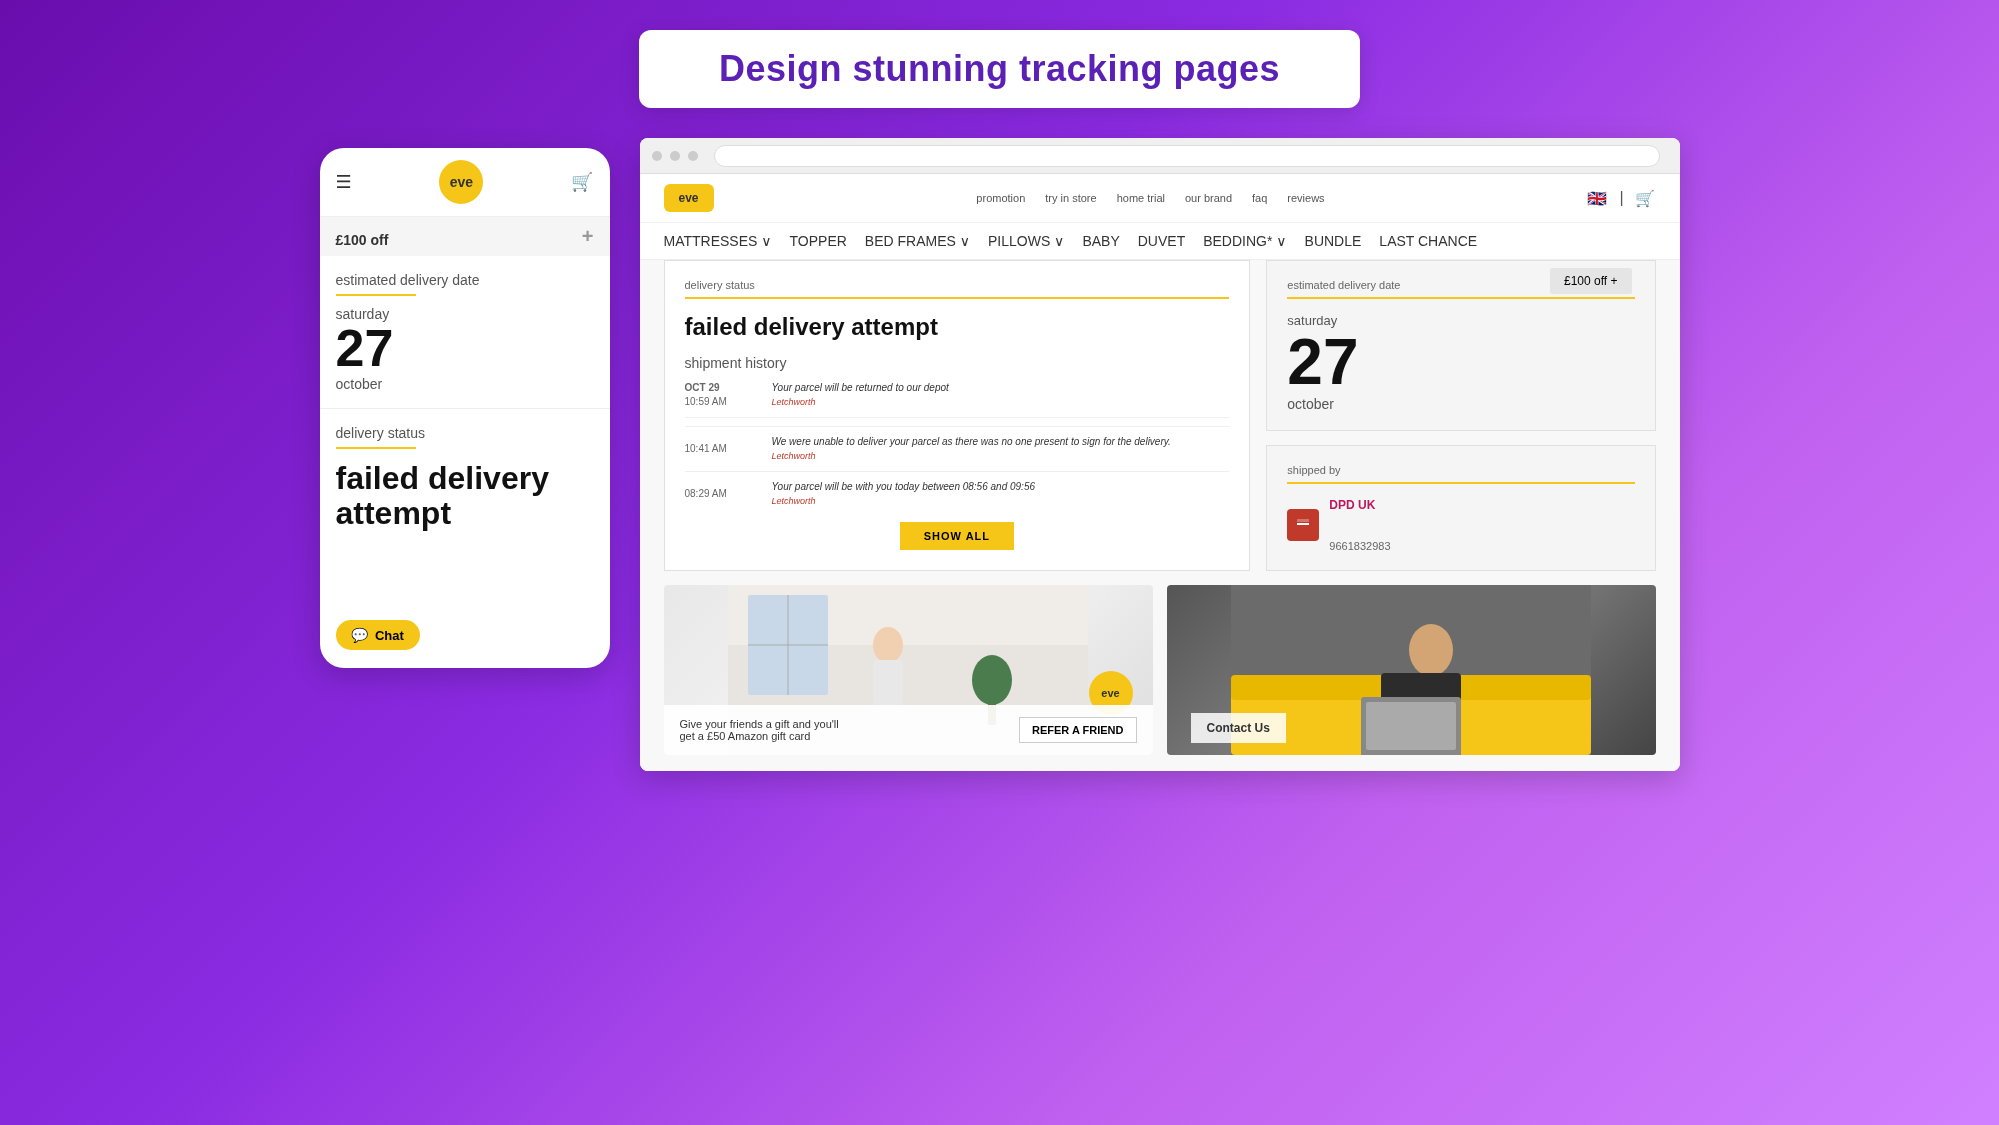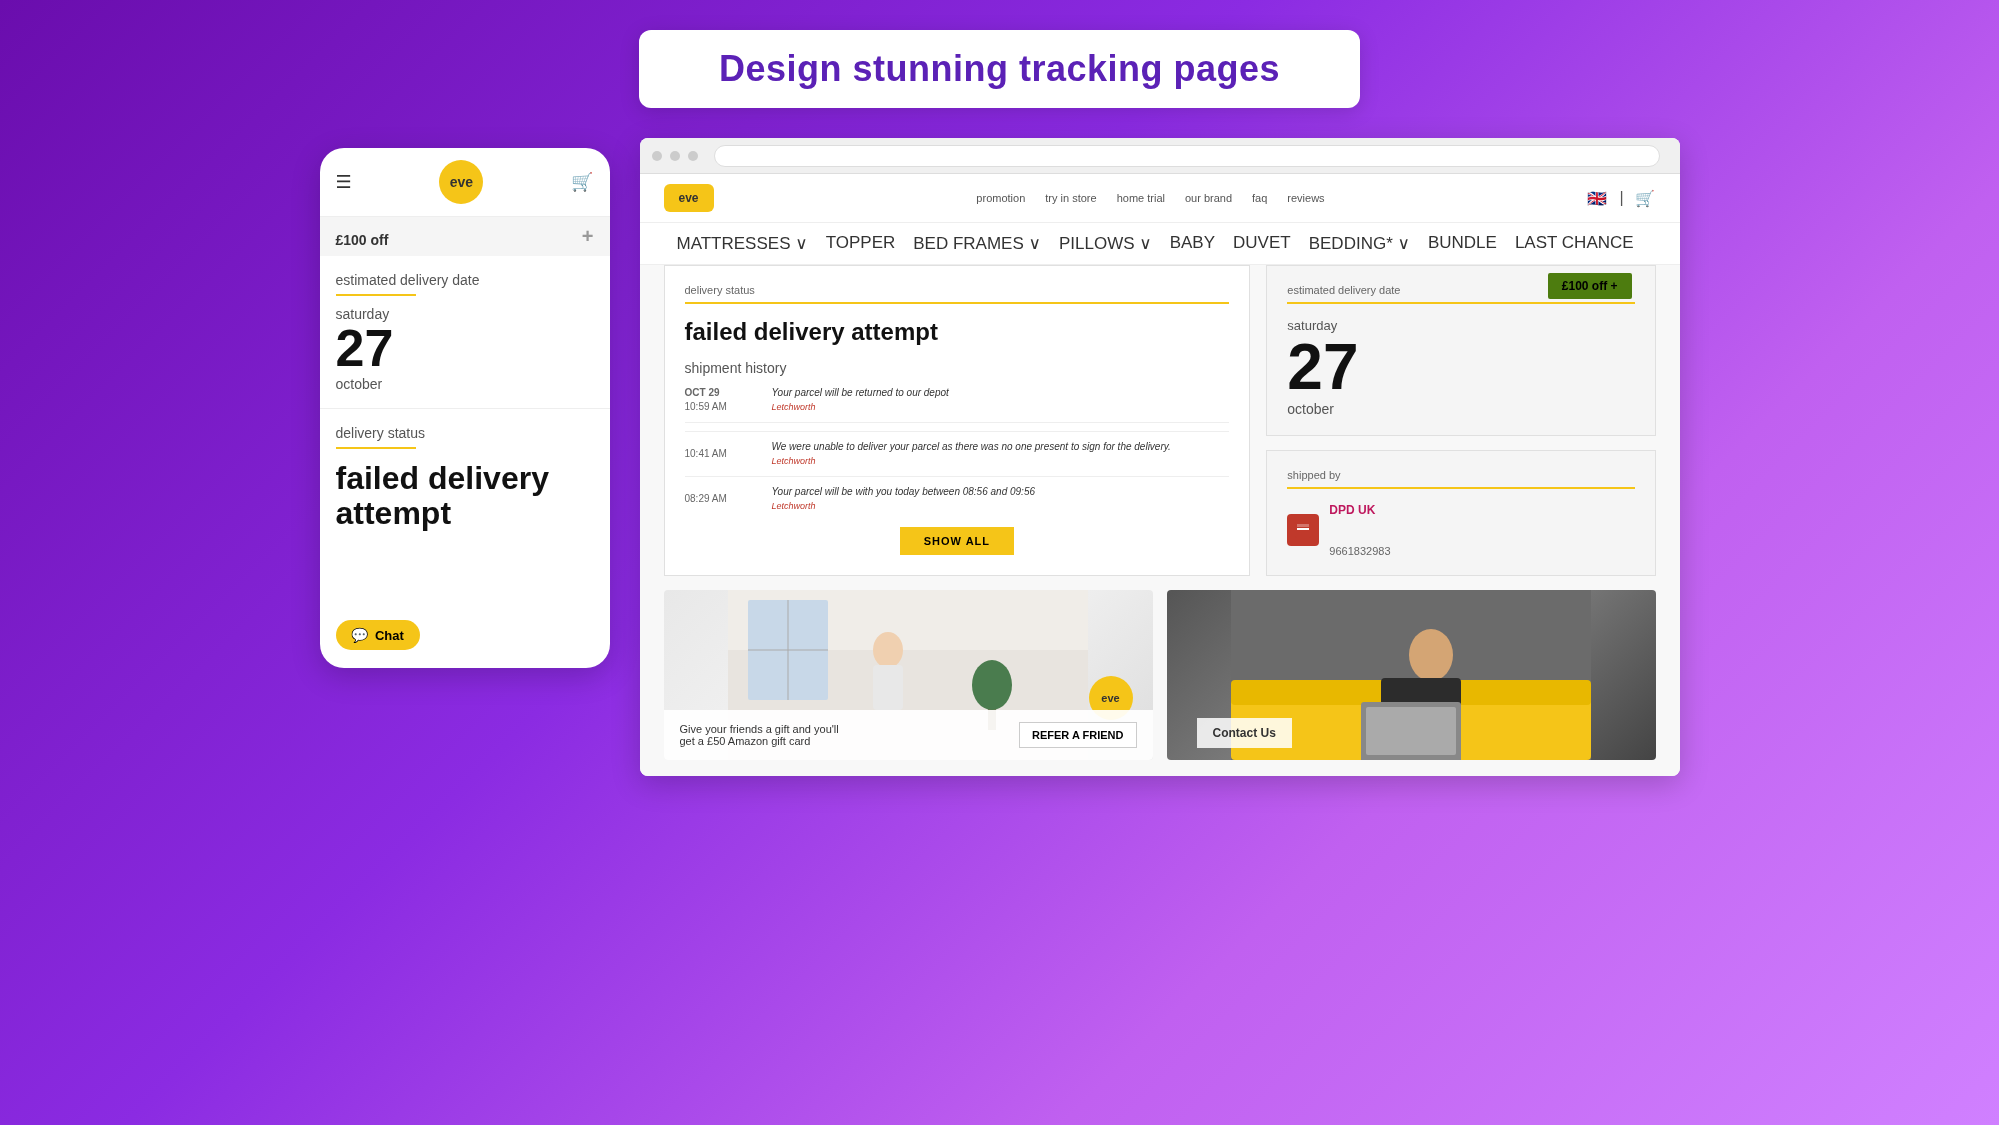--- a/index.html
+++ b/index.html
@@ -165,22 +165,22 @@
       display: flex;
       gap: 20px;
       font-size: 11px;
       color: #555;
     }
     .store-nav-top span { cursor: pointer; }
     .store-nav-icons { display: flex; gap: 12px; align-items: center; font-size: 16px; color: #555; }
     .store-nav-main {
       display: flex;
       gap: 18px;
-      padding: 10px 37px;
-      font-size: 17px;
+      padding: 10px 24px;
+      font-size: 14px;
       color: #333;
       border-top: 1px solid #eee;
     }
     .store-nav-main span { cursor: pointer; }
 
     
     .store-content { padding: 0 24px 16px; background: #f8f8f8; }
 
     .content-grid-top {
       display: flex;
@@ -228,24 +228,24 @@
       padding: 18px 20px;
       flex: 1;
     }
     .est-day-label { font-size: 13px; color: #555; margin-bottom: 2px; }
     .est-day-number { font-size: 64px; font-weight: 900; color: #111; line-height: 1; }
     .est-month { font-size: 14px; color: #555; margin-top: 2px; }
 
     .promo-badge {
       position: absolute;
       top: 8px; right: 24px;
-      background: #4d7c0f;
+      background: #e5e5e5;
       padding: 6px 14px;
       font-size: 12px;
-      font-weight: 700;
+      font-weight: 400;
       cursor: pointer;
       display: flex; align-items: center; gap: 6px;
       border-radius: 2px;
     }
 
     
     .shipped-card {
       background: #f5f5f5;
       border: 1px solid #e0e0e0;
       padding: 18px 20px;
@@ -305,21 +305,21 @@
     .refer-btn {
       background: white;
       border: 1px solid #ccc;
       padding: 6px 12px;
       font-size: 11px;
       font-weight: 700;
       cursor: pointer;
     }
     .contact-overlay {
       position: absolute;
-      bottom: 12px; left: 30px;
+      bottom: 12px; left: 24px;
       background: rgba(255,255,255,0.85);
       padding: 8px 16px;
       font-size: 12px;
       font-weight: 600;
       color: #333;
       cursor: pointer;
     }
 
     
     .eve-badge {

